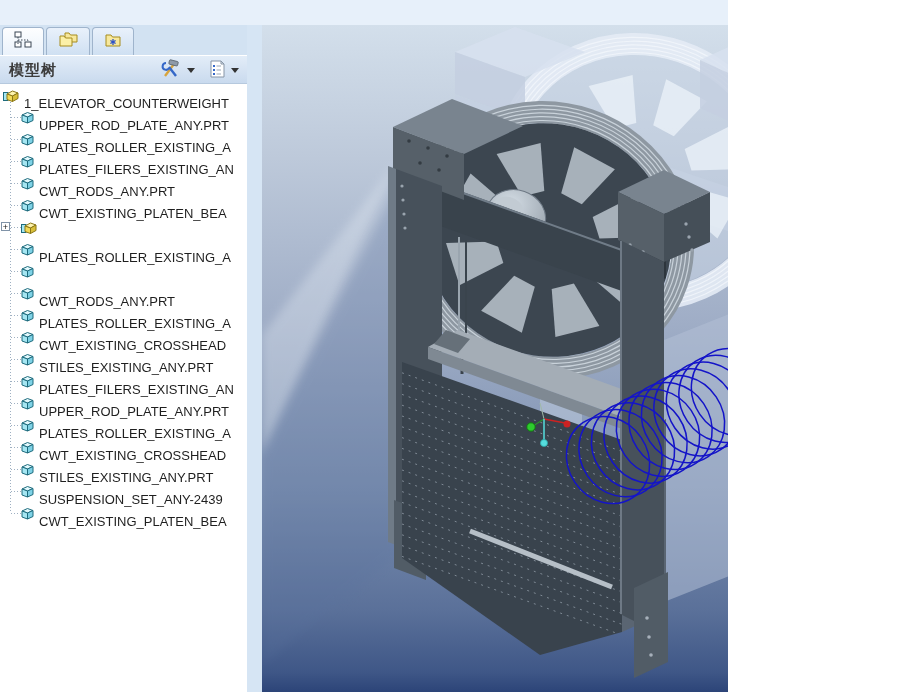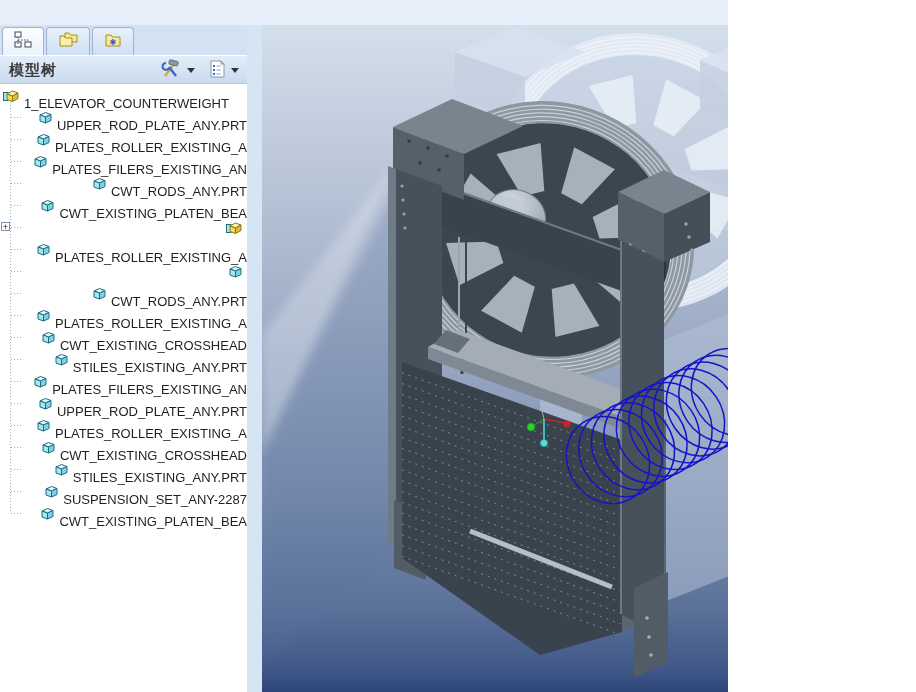--- a/index.html
+++ b/index.html
@@ -32,21 +32,21 @@
   .hdr-btn.b2{left:208px;}
   .drop-arrow{width:0;height:0;border-left:4px solid transparent;border-right:4px solid transparent;
               border-top:5px solid #333;margin-left:2px;}
 
   .tree{position:absolute;left:0;top:59px;width:247px;bottom:0;background:#fff;overflow:hidden;}
   .vline{position:absolute;left:10px;top:18px;width:1px;height:411px;
          background-image:linear-gradient(#9fb0c2 1px,transparent 1px);background-size:1px 3px;}
   .tree-row{position:relative;height:22px;display:flex;align-items:center;white-space:nowrap;
             font-size:13px;color:#1f1f1f;}
   .tree-row.root{padding-left:3px;}
-  .tree-row.child{padding-left:21px;justify-content:flex-end;}
+  .tree-row.child{padding-left:21px;}
   .stub{position:absolute;left:11px;top:11px;width:10px;height:1px;
         background-image:linear-gradient(to right,#9fb0c2 1px,transparent 1px);background-size:3px 1px;}
   .expander{position:absolute;left:1px;top:6px;width:9px;height:9px;border:1px solid #8093a8;
             background:#fff;font-size:9px;line-height:8px;text-align:center;color:#222;box-sizing:border-box;}
   .tree-icon{display:inline-block;margin-right:5px;line-height:0;}
   .tree-label{display:inline-block;margin-top:16px;}
 
   
   .splitter{position:absolute;left:247px;top:25px;width:15px;height:667px;background:#d6e5f4;}
   .viewport{position:absolute;left:262px;top:25px;width:654px;height:667px;}
@@ -300,21 +300,21 @@
               </svg></span>
             <span class="tree-label">STILES_EXISTING_ANY.PRT</span>
           </div>
           <div class="tree-row child">
             <span class="stub"></span>
             <span class="tree-icon"><svg width="13" height="13" viewBox="0 0 13 13">
                 <polygon points="1,4 6.5,1.5 12,3.5 6.5,6" fill="#e2f8fc" stroke="#1d6b7d" stroke-linejoin="round"></polygon>
                 <polygon points="1,4 6.5,6 6.5,12 1,10" fill="#a5e6f2" stroke="#1d6b7d"></polygon>
                 <polygon points="6.5,6 12,3.5 12,9.5 6.5,12" fill="#7fd2e6" stroke="#1d6b7d"></polygon>
               </svg></span>
-            <span class="tree-label">SUSPENSION_SET_ANY-2287</span>
+            <span class="tree-label">SUSPENSION_SET_ANY-2439</span>
           </div>
           <div class="tree-row child">
             <span class="stub"></span>
             <span class="tree-icon"><svg width="13" height="13" viewBox="0 0 13 13">
                 <polygon points="1,4 6.5,1.5 12,3.5 6.5,6" fill="#e2f8fc" stroke="#1d6b7d" stroke-linejoin="round"></polygon>
                 <polygon points="1,4 6.5,6 6.5,12 1,10" fill="#a5e6f2" stroke="#1d6b7d"></polygon>
                 <polygon points="6.5,6 12,3.5 12,9.5 6.5,12" fill="#7fd2e6" stroke="#1d6b7d"></polygon>
               </svg></span>
             <span class="tree-label">CWT_EXISTING_PLATEN_BEA</span>
           </div>

